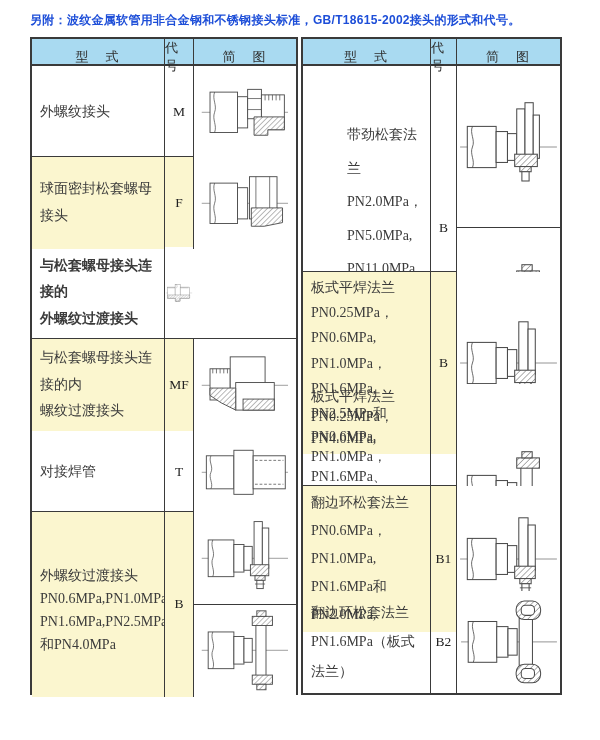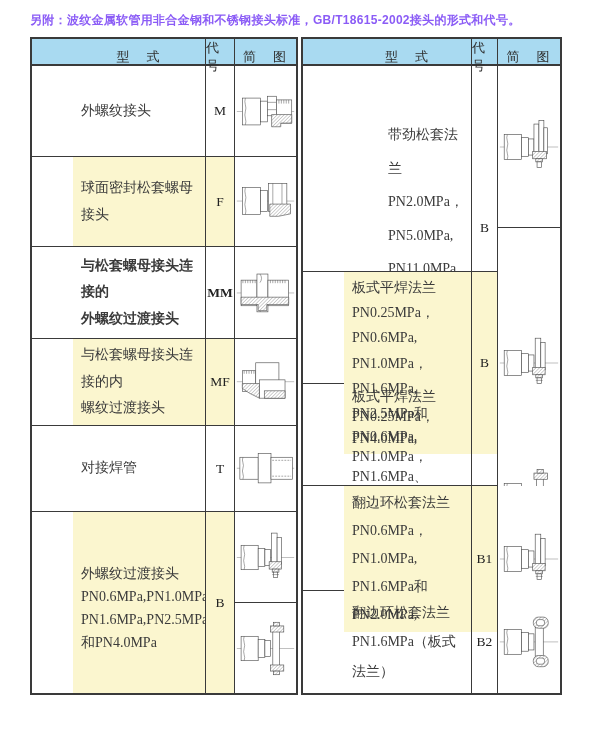--- a/index.html
+++ b/index.html
@@ -14,37 +14,36 @@
     position:relative;
     width:600px;height:740px;
     background:#ffffff;
     overflow:hidden;
     font-family:"Liberation Serif", serif;
     color:var(--txt);
   }
   .title{
     position:absolute;left:30px;top:12px;
     font-family:"Liberation Sans", sans-serif;
-    font-size:12px;font-weight:700;color:#8b5cf6;
+    font-size:12px;font-weight:700;color:#1d4ed8;
     letter-spacing:0.3px;white-space:nowrap;
   }
   .tables{
     position:absolute;left:30px;top:37px;
     display:flex;gap:3px;
   }
   .tbl{
     border:2px solid var(--border);
     background:#fff;
   }
   .tbl.left{width:268px;}
   .tbl.right{width:261px;}
   .hrow,.row{
     display:grid;
     grid-template-columns:var(--cols);
-    padding-left:41px;
   }
   .tbl.left{--cols:132px 29px 1fr;}
   .tbl.right{--cols:127px 26px 1fr;}
   .hrow{
     height:27px;
     background:var(--hbg);
     border-bottom:2px solid var(--border);
   }
   .hcell{
     display:flex;align-items:center;justify-content:center;
@@ -140,21 +139,20 @@
                 <polygon points="57,50 91,50 91,66 71,70 57,70" stroke="#4a4a4a" stroke-width="1" fill="url(#hp2)"></polygon>
               </svg>
             </div>
           </div>
         </div>
         <div class="row" style="height: 92px; font-weight: bold;">
           <div class="cell type">
             <div class="type-text">与松套螺母接头连接的
 外螺纹过渡接头</div>
           </div>
-          <div class="cell code">MM</div>
           <div class="cell diag">
             <div class="sub">
               <svg viewBox="0 0 100 90" xmlns="http://www.w3.org/2000/svg" preserveAspectRatio="xMidYMid meet">
                 <defs>
                   <pattern id="hp3" width="4" height="4" patternUnits="userSpaceOnUse" patternTransform="rotate(45)">
                     <rect width="4" height="4" fill="#ffffff"></rect>
                     <line x1="0" y1="0" x2="0" y2="4" stroke="#8a8a8a" stroke-width="1.3"></line>
                   </pattern>
                 </defs>
                 <line x1="3" y1="45" x2="97" y2="45" stroke="#6a6a6a" stroke-width="0.7"></line>

